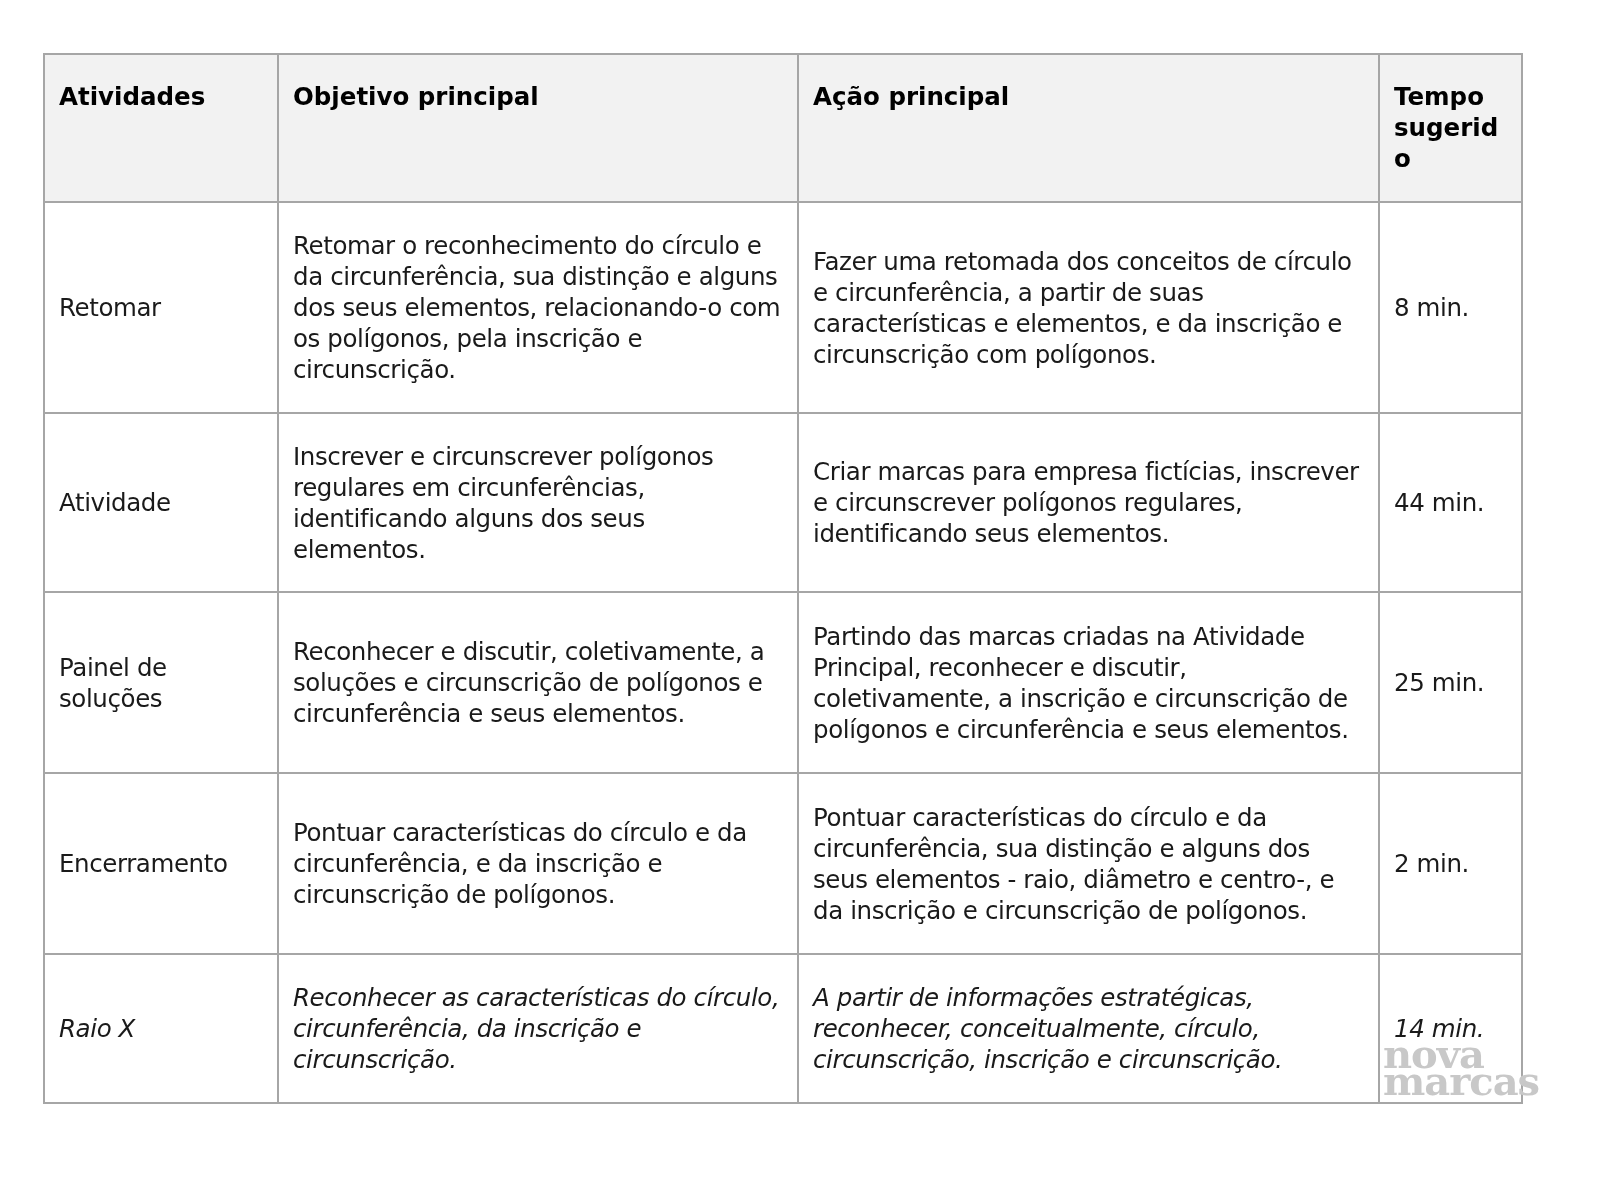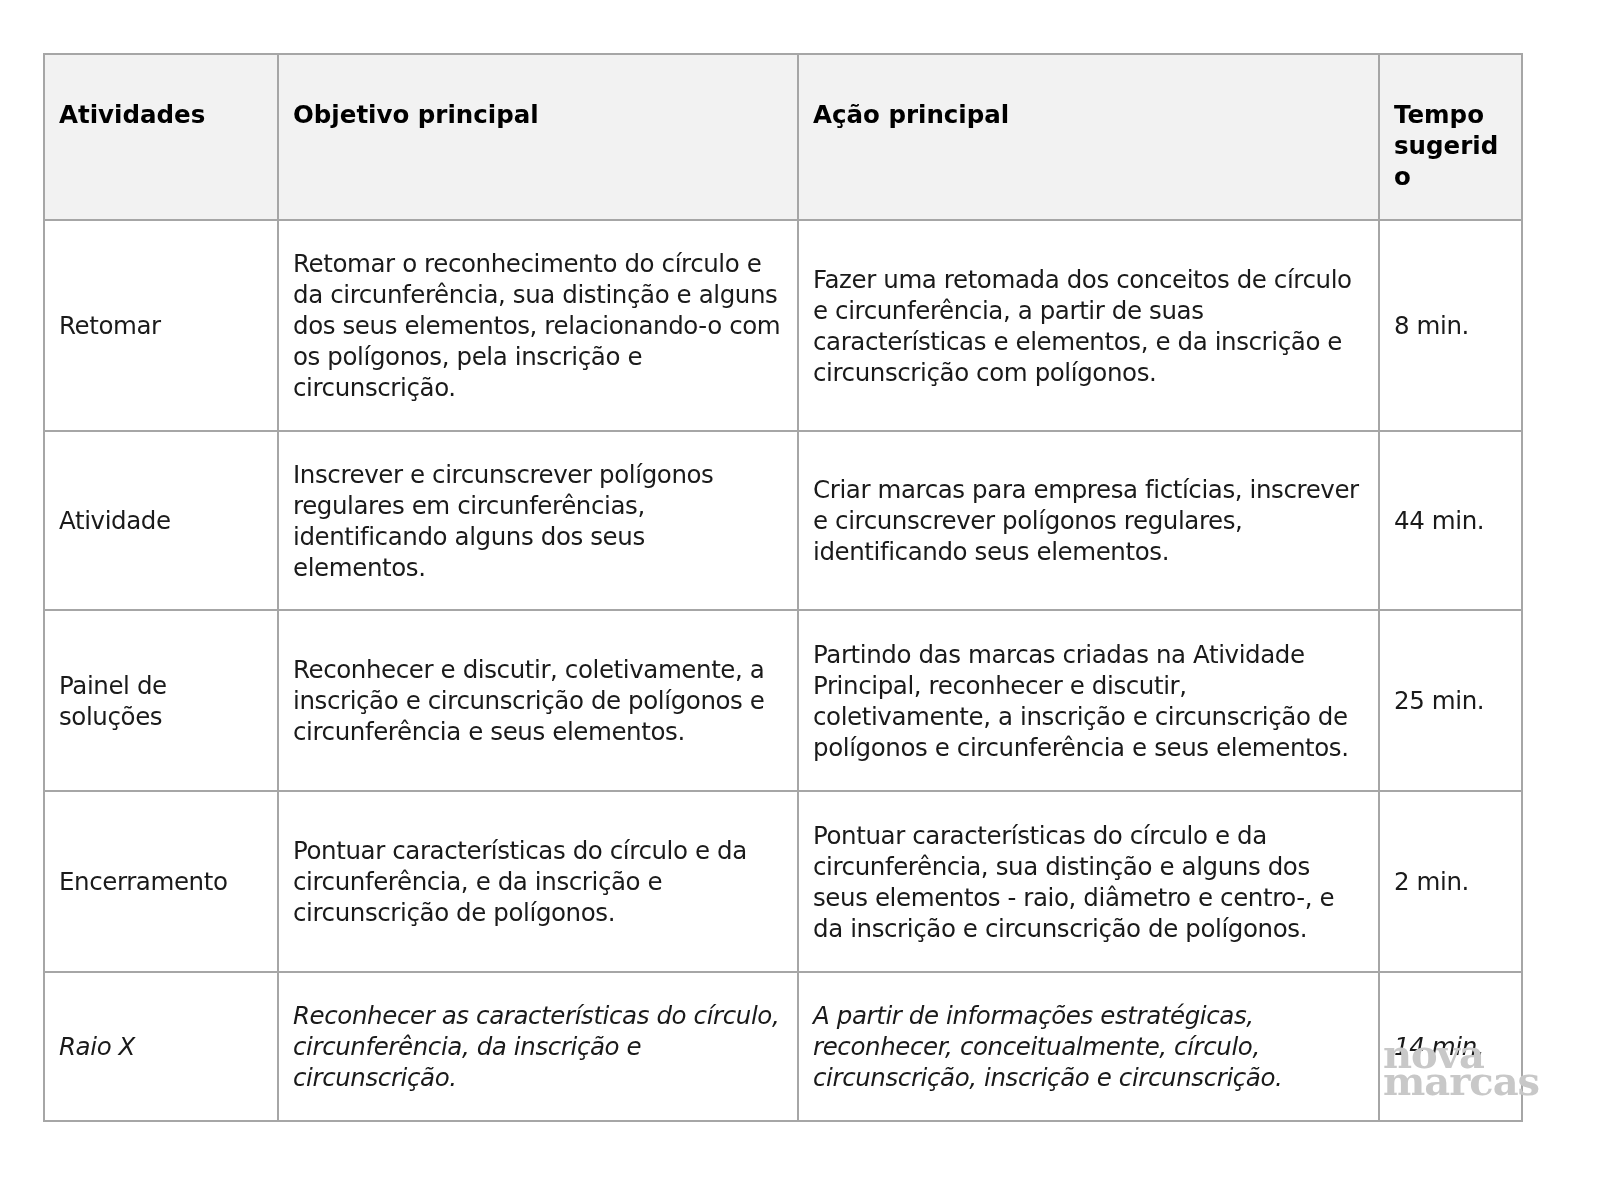--- a/index.html
+++ b/index.html
@@ -16,21 +16,21 @@
       font-size: 24.5px;
       line-height: 31px;
       text-align: left;
       word-wrap: break-word;
       overflow-wrap: anywhere;
     }
     table.plan th {
       background: #f2f2f2;
       font-weight: bold;
       vertical-align: top;
-      padding-top: 44px;
+      padding-top: 26px;
       height: 120px;
       color: #000;
     }
     table.plan td { font-weight: normal; letter-spacing: -0.4px; }
     col.c1 { width: 234px; }
     col.c2 { width: 520px; }
     col.c3 { width: 581px; }
     col.c4 { width: 143px; }
     tr.r1 td { height: 209px; }
     tr.r2 td { height: 177px; }
@@ -70,21 +70,21 @@
       <td>8 min.</td>
     </tr>
     <tr class="r2">
       <td>Atividade</td>
       <td>Inscrever e circunscrever polígonos regulares em circunferências, identificando alguns dos seus elementos.</td>
       <td>Criar  marcas para empresa fictícias, inscrever e circunscrever polígonos regulares, identificando seus elementos.</td>
       <td>44 min.</td>
     </tr>
     <tr class="r3">
       <td>Painel de soluções</td>
-      <td>Reconhecer e discutir, coletivamente, a inscrição e circunscrição de polígonos e circunferência e seus elementos.</td>
+      <td>Reconhecer e discutir, coletivamente, a soluções e circunscrição de polígonos e circunferência e seus elementos.</td>
       <td>Partindo das marcas criadas na Atividade Principal,  reconhecer e discutir, coletivamente, a inscrição e circunscrição de polígonos e circunferência e seus elementos.</td>
       <td>25 min.</td>
     </tr>
     <tr class="r4">
       <td>Encerramento</td>
       <td>Pontuar características do círculo e da circunferência, e  da inscrição e circunscrição de polígonos.</td>
       <td>Pontuar características do círculo e da circunferência, sua distinção e alguns dos seus elementos - raio, diâmetro e centro-,  e da inscrição e circunscrição de polígonos.</td>
       <td>2 min.</td>
     </tr>
     <tr class="r5">

